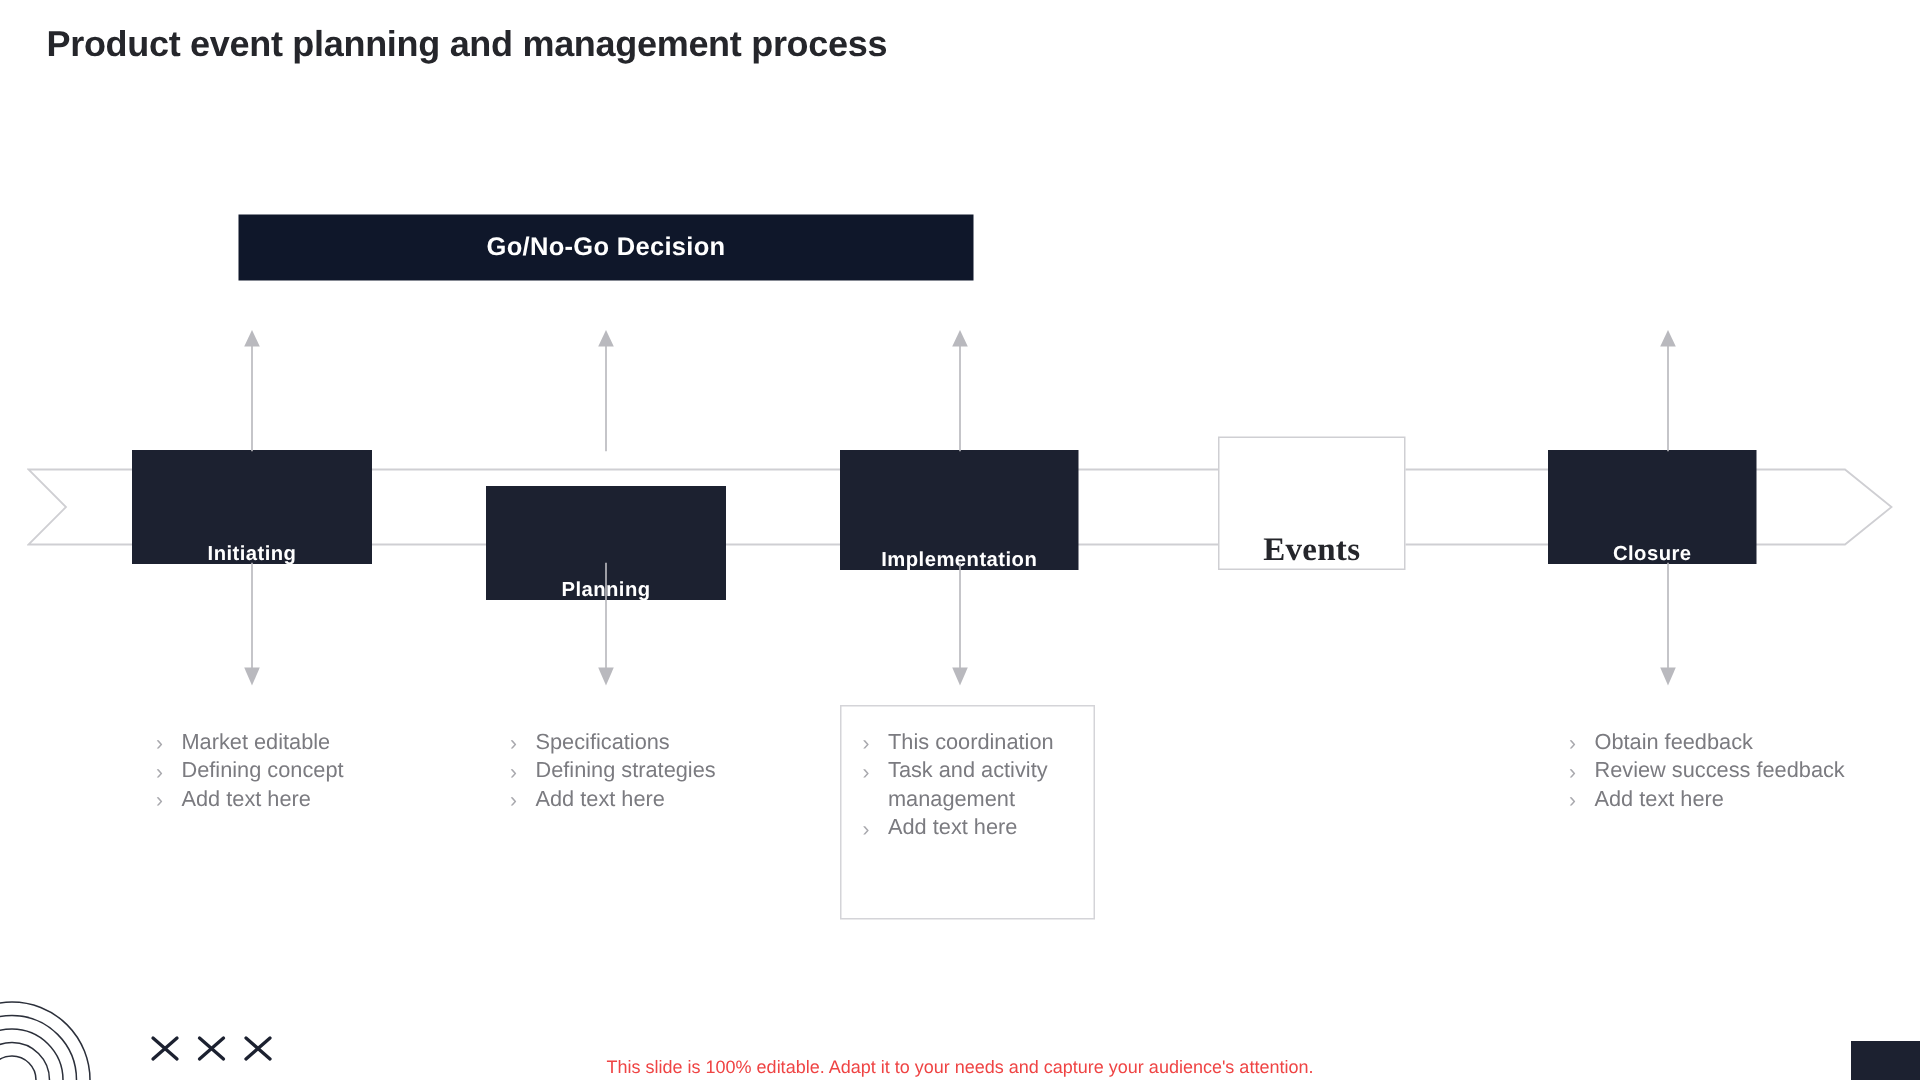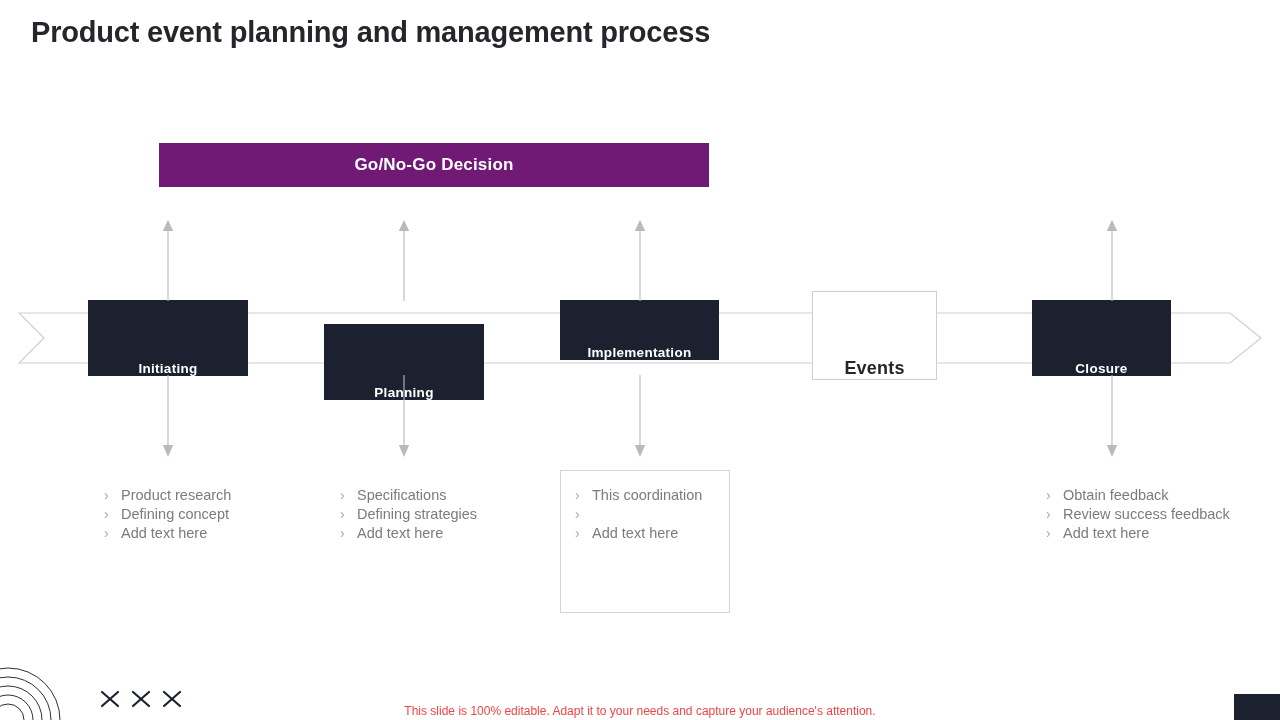--- a/index.html
+++ b/index.html
@@ -14,35 +14,35 @@
     overflow: hidden;
     font-family: "Liberation Sans", sans-serif;
     -webkit-font-smoothing: antialiased;
   }
 
   
   #slide-title {
     position: absolute;
     left: 31px;
     top: 16px;
-    font-size: 29px;
+    font-size: 24px;
     font-weight: bold;
     color: #25262b;
     letter-spacing: -0.2px;
     white-space: nowrap;
   }
 
   
   #decision-banner {
     position: absolute;
     left: 159px;
     top: 143px;
-    width: 550px;
+    width: 490px;
     height: 44px;
-    background: #701a75;
+    background: #0f172a;
     display: flex;
     align-items: center;
     justify-content: center;
   }
   #decision-banner .banner-label {
     color: #ffffff;
     font-size: 17px;
     font-weight: bold;
     letter-spacing: 0.2px;
   }
@@ -71,28 +71,29 @@
     background: #1C2130;
     color: #ffffff;
     font-size: 13.5px;
     font-weight: bold;
     letter-spacing: 0.3px;
   }
   .stage-box.light {
     background: #ffffff;
     border: 1px solid #cfcfd3;
     color: #25262b;
-    font-size: 18px;
+    font-size: 22px;
     font-weight: bold;
     letter-spacing: 0.2px;
+    font-family: Liberation Serif, serif;
   }
 
   #stage-initiating     { left: 88px;  top: 300px; width: 160px; height: 76px; }
   #stage-planning       { left: 324px; top: 300px; width: 160px; height: 76px; margin-top: 24px; }
-  #stage-implementation { left: 560px; top: 300px; width: 159px; height: 60px; }
+  #stage-implementation { left: 560px; top: 300px; width: 159px; height: 80px; }
   #stage-events         { left: 812px; top: 291px; width: 125px; height: 89px; }
   #stage-closure        { left: 1032px;top: 300px; width: 139px; height: 76px; }
 
   
   .connector {
     position: absolute;
     width: 14px;
   }
   .connector svg { display: block; }
 
@@ -262,21 +263,21 @@
   <svg width="14" height="86" viewBox="0 0 14 86" fill="none" xmlns="http://www.w3.org/2000/svg">
     <line x1="7" y1="0" x2="7" y2="72" stroke="#b9b9be" stroke-width="1.1"></line>
     <path d="M7 82 L12.2 70 H1.8 Z" fill="#b9b9be"></path>
   </svg>
 </div>
 
 <div class="bullet-list" id="bullets-initiating">
   <ul>
     <li>
       <span class="chev">›</span>
-      <span class="btxt">Product research</span>
+      <span class="btxt">Market editable</span>
     </li>
     <li>
       <span class="chev">›</span>
       <span class="btxt">Defining concept</span>
     </li>
     <li>
       <span class="chev">›</span>
       <span class="btxt">Add text here</span>
     </li>
   </ul>
@@ -300,20 +301,21 @@
 </div>
 
 <div class="bullet-list" id="bullets-implementation">
   <ul>
     <li>
       <span class="chev">›</span>
       <span class="btxt">This coordination</span>
     </li>
     <li>
       <span class="chev">›</span>
+      <span class="btxt">Task and activity management</span>
     </li>
     <li>
       <span class="chev">›</span>
       <span class="btxt">Add text here</span>
     </li>
   </ul>
 </div>
 
 <div class="bullet-list" id="bullets-closure">
   <ul>

